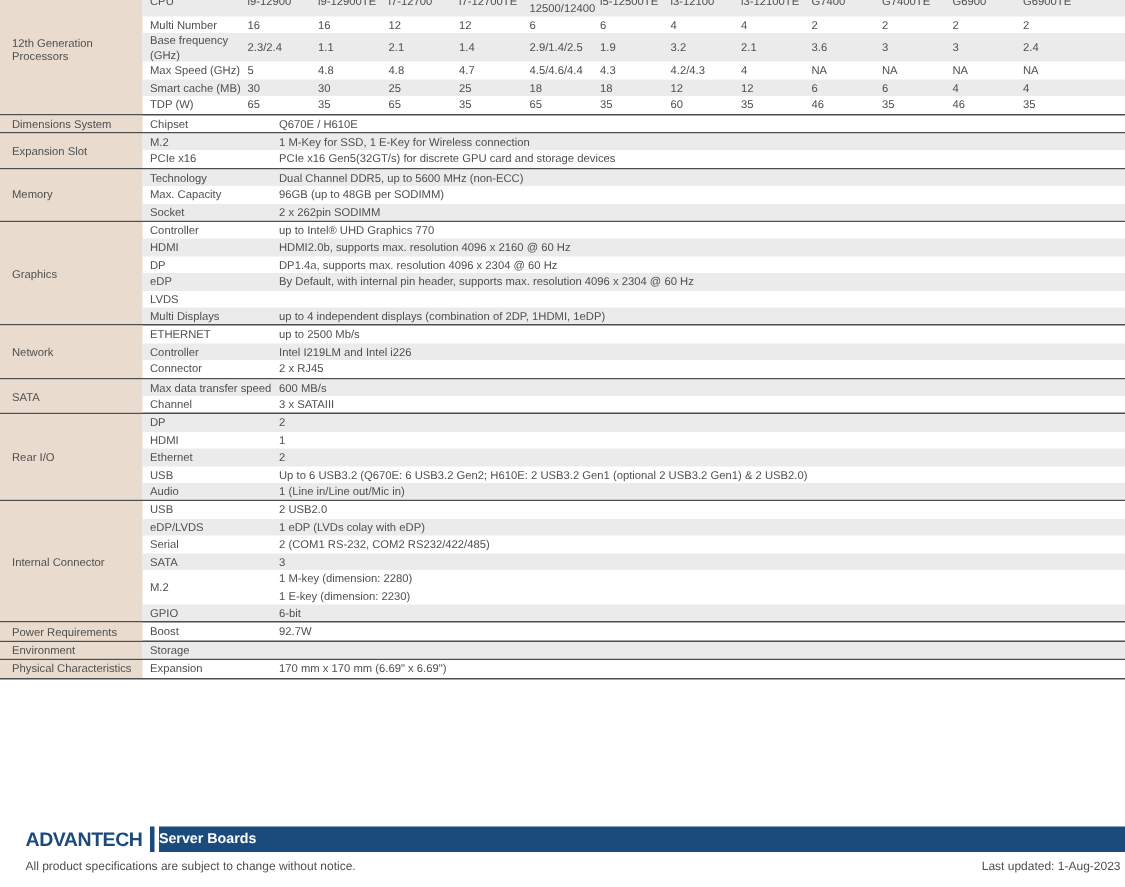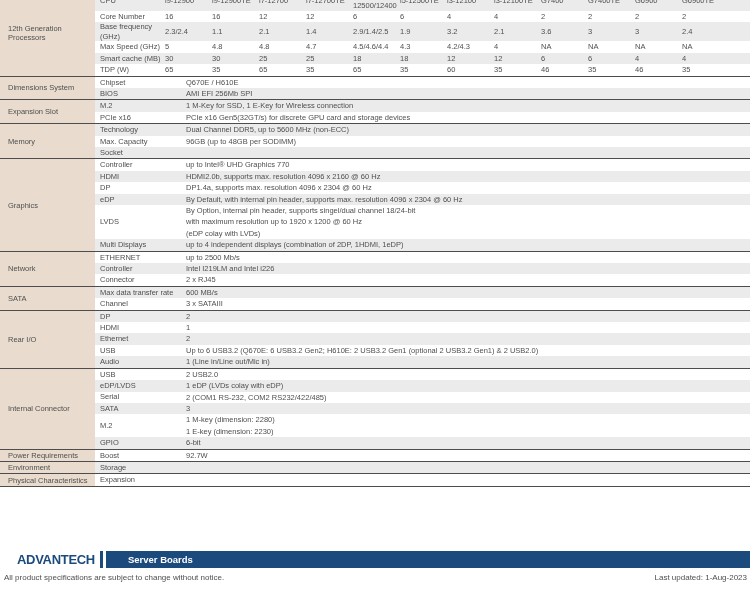--- a/index.html
+++ b/index.html
@@ -18,23 +18,23 @@
   .cpurow .cpusub{flex:0 0 70px;width:70px;box-sizing:border-box;padding-left:5px;}
   .cval{flex:0 0 47px;width:47px;white-space:pre-line;line-height:9.5px;}
   .cpuhead{height:20px;line-height:9.5px;}
   
   .footer{position:absolute;left:0;top:551px;width:750px;}
   .fbar{display:flex;align-items:stretch;height:17px;}
   .logo{font-size:13px;font-weight:bold;color:var(--navy,#1b4a7c);padding-left:17px;
         line-height:17px;letter-spacing:-0.3px;}
   .fdiv{width:3px;background:var(--navy,#1b4a7c);margin-left:5px;}
   .fcat{flex:1;background:var(--navy,#1b4a7c);margin-left:3px;color:#fff;font-weight:bold;
-        font-size:9.5px;line-height:17px;padding-left:22px;}
+        font-size:9.5px;line-height:17px;}
   .fnote{display:flex;justify-content:space-between;font-size:8px;margin-top:5px;
-         padding:0 3px 0 4px;color:var(--text,#4f4f4f);}
+         padding:0 3px 0 17px;color:var(--text,#4f4f4f);}
 </style>
 </head>
 <body>
 
 <div class="page">
   <div class="spec-table" id="spec-table">
       <div class="section first" style="display: flex;">
         <div class="cat">12th Generation Processors</div>
         <div class="rows">
           <div class="row cpurow cpuhead stripe">
@@ -47,21 +47,21 @@
 12500/12400</div>
             <div class="cval">i5-12500TE</div>
             <div class="cval">i3-12100</div>
             <div class="cval">i3-12100TE</div>
             <div class="cval">G7400</div>
             <div class="cval">G7400TE</div>
             <div class="cval">G6900</div>
             <div class="cval">G6900TE</div>
           </div>
           <div class="row cpurow">
-            <div class="sub cpusub">Core Number</div>
+            <div class="sub cpusub">Multi Number</div>
             <div class="cval">16</div>
             <div class="cval">16</div>
             <div class="cval">12</div>
             <div class="cval">12</div>
             <div class="cval">6</div>
             <div class="cval">6</div>
             <div class="cval">4</div>
             <div class="cval">4</div>
             <div class="cval">2</div>
             <div class="cval">2</div>
@@ -130,24 +130,20 @@
           </div>
         </div>
       </div>
       <div class="section">
         <div class="cat">Dimensions System</div>
         <div class="rows">
           <div class="row">
             <div class="sub">Chipset</div>
             <div class="val">Q670E / H610E</div>
           </div>
-          <div class="row stripe">
-            <div class="sub">BIOS</div>
-            <div class="val">AMI EFI 256Mb SPI</div>
-          </div>
         </div>
       </div>
       <div class="section">
         <div class="cat">Expansion Slot</div>
         <div class="rows">
           <div class="row stripe">
             <div class="sub">M.2</div>
             <div class="val">1 M-Key for SSD, 1 E-Key for Wireless connection</div>
           </div>
           <div class="row">
@@ -162,20 +158,21 @@
           <div class="row stripe">
             <div class="sub">Technology</div>
             <div class="val">Dual Channel DDR5, up to 5600 MHz (non-ECC)</div>
           </div>
           <div class="row">
             <div class="sub">Max. Capacity</div>
             <div class="val">96GB (up to 48GB per SODIMM)</div>
           </div>
           <div class="row stripe">
             <div class="sub">Socket</div>
+            <div class="val">2 x 262pin SODIMM</div>
           </div>
         </div>
       </div>
       <div class="section">
         <div class="cat">Graphics</div>
         <div class="rows">
           <div class="row">
             <div class="sub">Controller</div>
             <div class="val">up to Intel® UHD Graphics 770</div>
           </div>
@@ -186,23 +183,20 @@
           <div class="row">
             <div class="sub">DP</div>
             <div class="val">DP1.4a, supports max. resolution 4096 x 2304 @ 60 Hz</div>
           </div>
           <div class="row stripe">
             <div class="sub">eDP</div>
             <div class="val">By Default, with internal pin header, supports max. resolution 4096 x 2304 @ 60 Hz</div>
           </div>
           <div class="row">
             <div class="sub">LVDS</div>
-            <div class="val">By Option, internal pin header, supports singel/dual channel 18/24-bit
-with maximum resolution up to  1920 x 1200 @ 60 Hz
-(eDP colay with LVDs)</div>
           </div>
           <div class="row stripe">
             <div class="sub">Multi Displays</div>
             <div class="val">up to 4 independent displays (combination of 2DP, 1HDMI, 1eDP)</div>
           </div>
         </div>
       </div>
       <div class="section">
         <div class="cat">Network</div>
         <div class="rows">
@@ -217,21 +211,21 @@
           <div class="row">
             <div class="sub">Connector</div>
             <div class="val">2 x RJ45</div>
           </div>
         </div>
       </div>
       <div class="section">
         <div class="cat">SATA</div>
         <div class="rows">
           <div class="row stripe">
-            <div class="sub">Max data transfer rate</div>
+            <div class="sub">Max data transfer speed</div>
             <div class="val">600 MB/s</div>
           </div>
           <div class="row">
             <div class="sub">Channel</div>
             <div class="val">3 x SATAIII</div>
           </div>
         </div>
       </div>
       <div class="section">
         <div class="cat">Rear I/O</div>
@@ -303,20 +297,21 @@
           <div class="row stripe">
             <div class="sub">Storage</div>
           </div>
         </div>
       </div>
       <div class="section">
         <div class="cat">Physical Characteristics</div>
         <div class="rows">
           <div class="row">
             <div class="sub">Expansion</div>
+            <div class="val">170 mm x 170 mm (6.69" x 6.69")</div>
           </div>
         </div>
       </div>
     </div>
 
   <div class="footer">
     <div class="fbar">
       <span class="logo">ADVANTECH</span>
       <span class="fdiv"></span>
       <div class="fcat">

